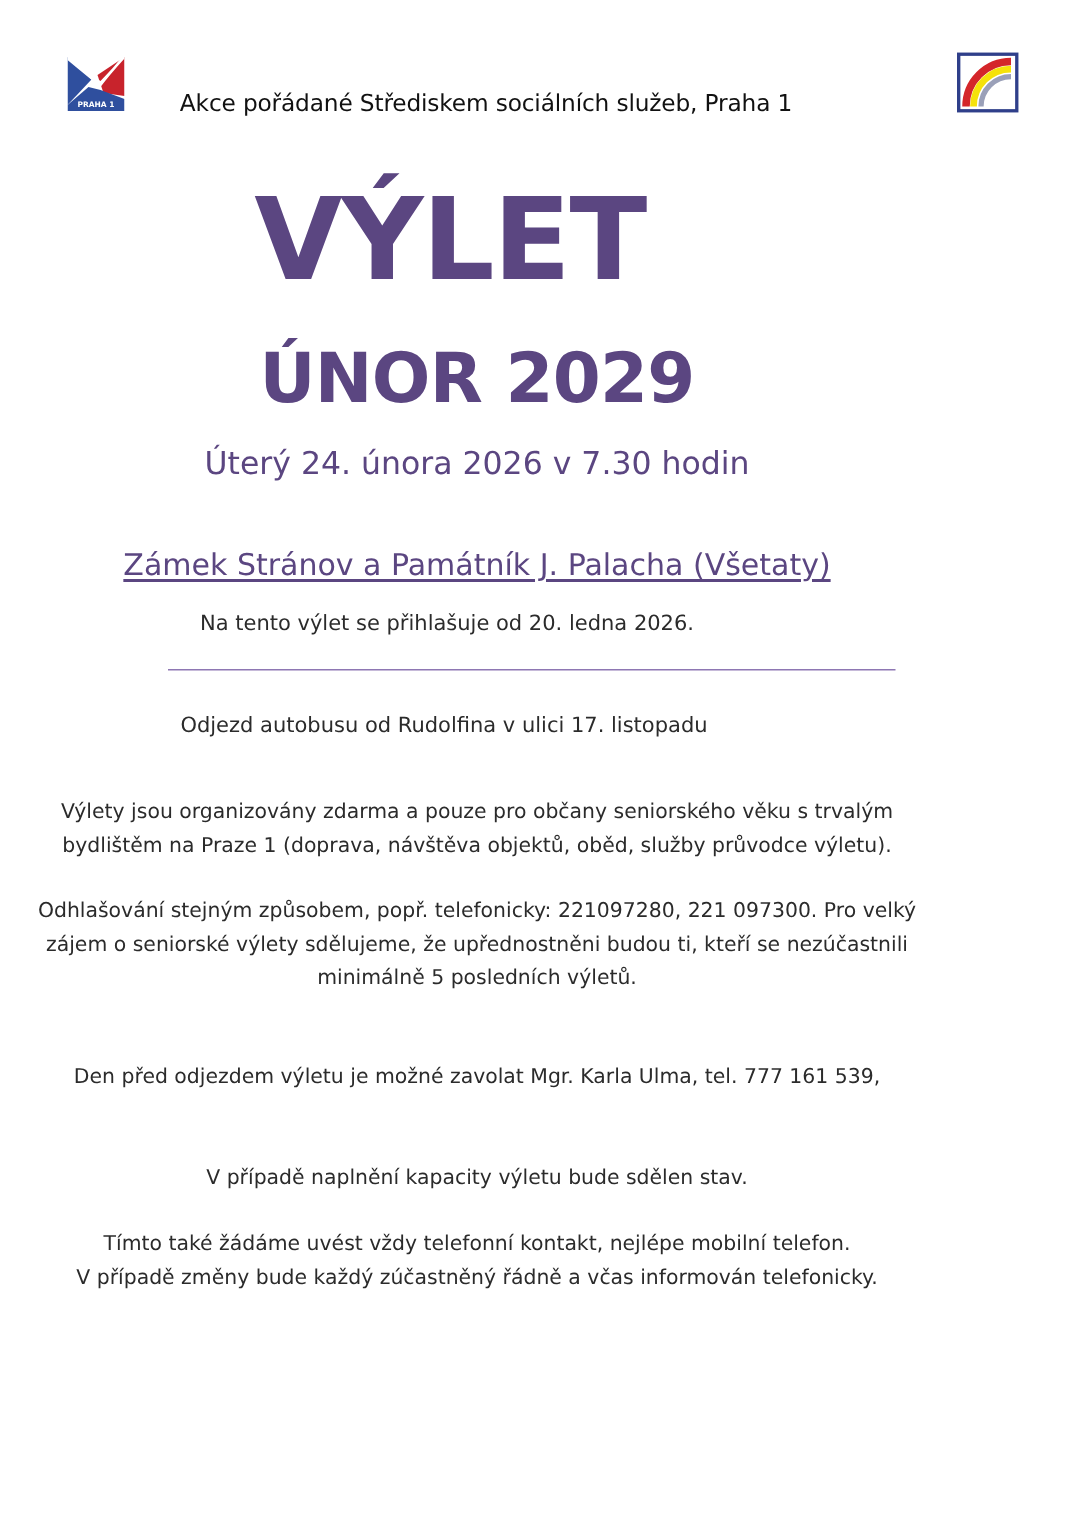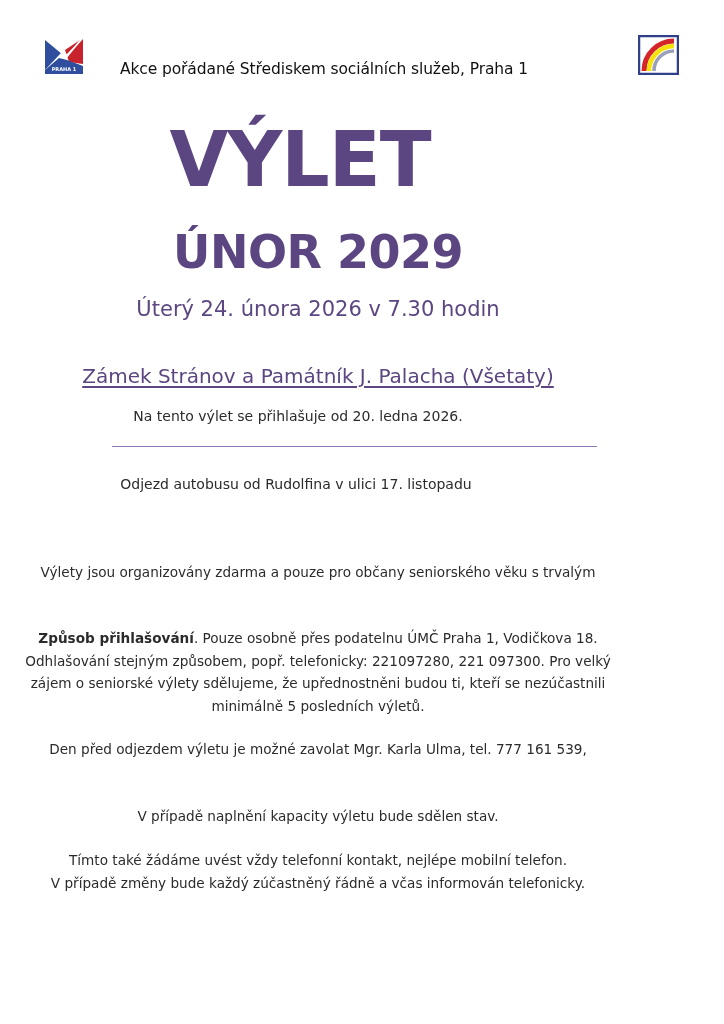--- a/index.html
+++ b/index.html
@@ -11,21 +11,21 @@
     .logo-right { left: 638px; top: 35px; width: 41px; height: 40px; }
     .org { top: 60px; font-size: 15.5px; color: #111; letter-spacing: -0.1px; }
     .org-inner { display:inline-block; margin-left: 12px; }
     .title { top: 122px; font-size: 76px; font-weight: bold; color: #5b4681; letter-spacing: -1px; line-height: 1; margin-left: -18px; }
     .month { top: 229px; font-size: 46px; font-weight: bold; color: #5b4681; line-height: 1; letter-spacing: -0.5px; }
     .date { top: 297px; font-size: 21px; color: #5b4681; }
     .place { top: 364px; font-size: 20px; font-weight: normal; color: #5b4681; text-decoration: underline; text-underline-offset: 3px; text-decoration-thickness: 1.5px; }
     .reg { top: 408px; font-size: 14px; color: #2b2b2b; margin-left: -20px; }
     .hr { left: 112px; top: 446px; width: 485px; height: 0; border-top: 1.5px solid #8e77b3; }
     .dep { top: 476px; font-size: 14px; color: #2b2b2b; margin-left: -22px; }
-    .para { font-size: 13.6px; line-height: 22.5px; color: #2b2b2b; margin-top: 31px; }
+    .para { font-size: 13.6px; line-height: 22.5px; color: #2b2b2b; }
     .p1 { top: 530px; }
     .p2 { top: 596px; }
     .p3 { top: 707px; }
     .p4 { top: 774px; }
     .p5 { top: 818px; }
     .line { display: block; white-space: nowrap; }
     b { font-weight: bold; }
   </style>
 </head>
 <body>
@@ -58,24 +58,24 @@
 <div class="abs center title">VÝLET</div>
 <div class="abs center month">ÚNOR 2029</div>
 <div class="abs center date">Úterý 24. února 2026 v 7.30 hodin</div>
 <div class="abs center place">Zámek Stránov a Památník J. Palacha (Všetaty)</div>
 <div class="abs center reg">Na tento výlet se přihlašuje od 20. ledna 2026.</div>
 <div class="abs hr"></div>
 <div class="abs center dep">Odjezd autobusu od Rudolfina v ulici 17. listopadu</div>
 
 <div class="abs center para p1">
   <span class="line">Výlety jsou organizovány zdarma a pouze pro občany seniorského věku s trvalým</span>
+  <span class="line">bydlištěm na Praze 1 (doprava, návštěva objektů, oběd, služby průvodce výletu).</span>
 </div>
 
 <div class="abs center para p2">
-  <span class="line"><b>Způsob přihlašování</b><span>. Pouze osobně přes podatelnu ÚMČ Praha 1, Vodičkova 18.</span></span>
   <span class="line">Odhlašování stejným způsobem, popř. telefonicky: 221097280, 221 097300. Pro velký</span>
   <span class="line">zájem o seniorské výlety sdělujeme, že upřednostněni budou ti, kteří se nezúčastnili</span>
   <span class="line">minimálně 5 posledních výletů.</span>
 </div>
 
 <div class="abs center para p3">
   <span class="line">Den před odjezdem výletu je možné zavolat Mgr. Karla Ulma, tel. 777 161 539,</span>
 </div>
 
 <div class="abs center para p4">

